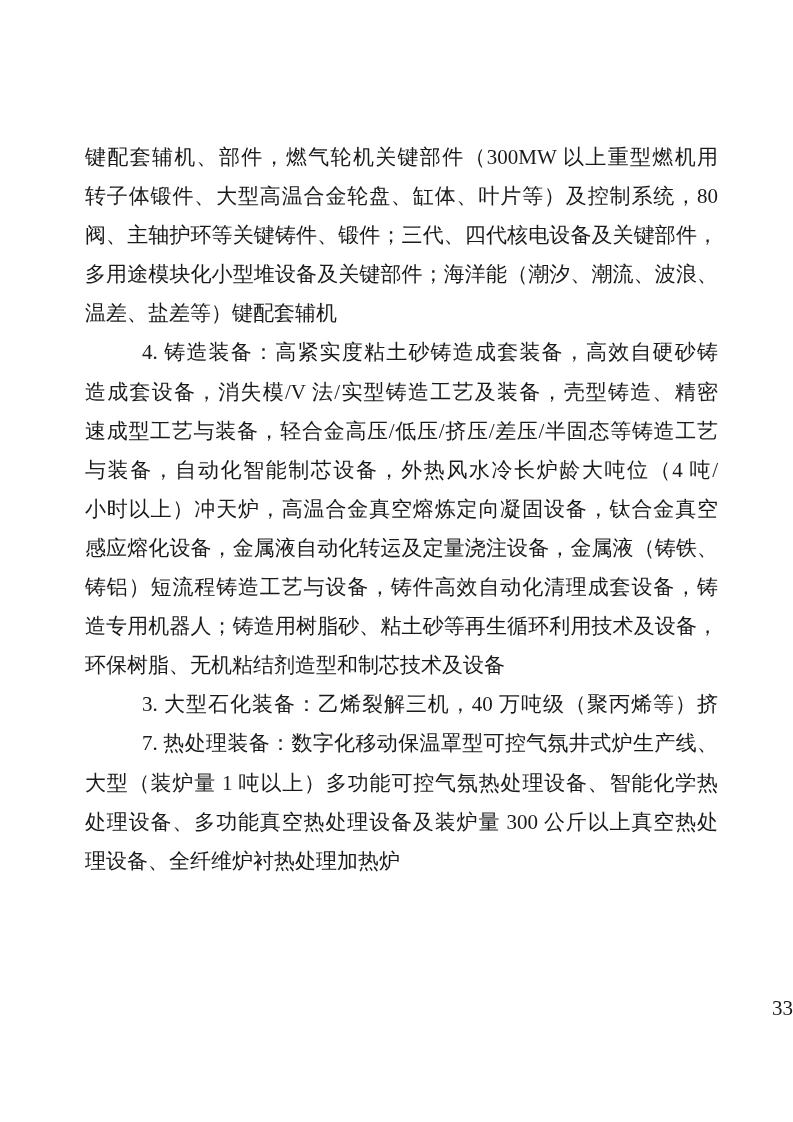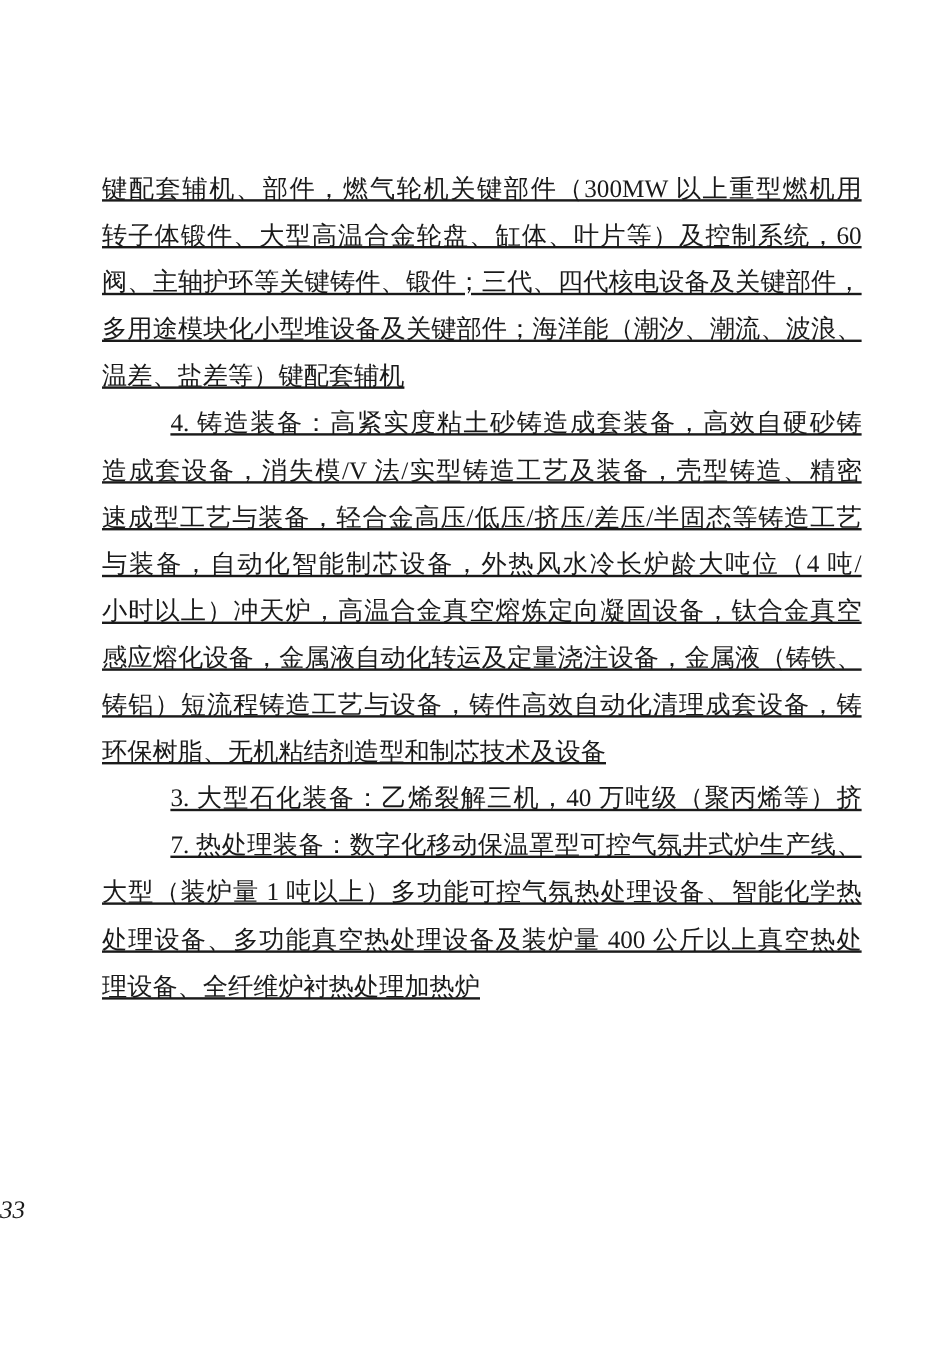--- a/index.html
+++ b/index.html
@@ -21,56 +21,55 @@
   }
   .line {
     font-size: 21px;
     line-height: 39.1px;
     height: 39.1px;
     white-space: nowrap;
     text-align: justify;
     text-align-last: justify;
     text-justify: inter-character;
     overflow: visible;
-    text-decoration: underline;
   }
   .line.indent { text-indent: 57px; }
   .line.para-end {
     text-align: left;
     text-align-last: left;
   }
   .page-number {
     position: absolute;
     top: 997px;
     left: 0;
     right: 0;
-    text-align: left;
+    text-align: right;
     font-size: 21px;
     line-height: 22px;
-    font-style: italic;
   }
 </style>
 </head>
 <body>
 
 <div class="page">
   <div class="text-block">
     <p class="line">键配套辅机、部件，燃气轮机关键部件（300MW 以上重型燃机用</p>
-    <p class="line">转子体锻件、大型高温合金轮盘、缸体、叶片等）及控制系统，60</p>
+    <p class="line">转子体锻件、大型高温合金轮盘、缸体、叶片等）及控制系统，80</p>
     <p class="line">阀、主轴护环等关键铸件、锻件；三代、四代核电设备及关键部件，</p>
     <p class="line">多用途模块化小型堆设备及关键部件；海洋能（潮汐、潮流、波浪、</p>
     <p class="line para-end">温差、盐差等）键配套辅机</p>
     <p class="line indent">4. 铸造装备：高紧实度粘土砂铸造成套装备，高效自硬砂铸</p>
     <p class="line">造成套设备，消失模/V 法/实型铸造工艺及装备，壳型铸造、精密</p>
     <p class="line">速成型工艺与装备，轻合金高压/低压/挤压/差压/半固态等铸造工艺</p>
     <p class="line">与装备，自动化智能制芯设备，外热风水冷长炉龄大吨位（4 吨/</p>
     <p class="line">小时以上）冲天炉，高温合金真空熔炼定向凝固设备，钛合金真空</p>
     <p class="line">感应熔化设备，金属液自动化转运及定量浇注设备，金属液（铸铁、</p>
     <p class="line">铸铝）短流程铸造工艺与设备，铸件高效自动化清理成套设备，铸</p>
+    <p class="line">造专用机器人；铸造用树脂砂、粘土砂等再生循环利用技术及设备，</p>
     <p class="line para-end">环保树脂、无机粘结剂造型和制芯技术及设备</p>
     <p class="line indent">3. 大型石化装备：乙烯裂解三机，40 万吨级（聚丙烯等）挤</p>
     <p class="line indent">7. 热处理装备：数字化移动保温罩型可控气氛井式炉生产线、</p>
     <p class="line">大型（装炉量 1 吨以上）多功能可控气氛热处理设备、智能化学热</p>
-    <p class="line">处理设备、多功能真空热处理设备及装炉量 400 公斤以上真空热处</p>
+    <p class="line">处理设备、多功能真空热处理设备及装炉量 300 公斤以上真空热处</p>
     <p class="line para-end">理设备、全纤维炉衬热处理加热炉</p>
   </div>
   <div class="page-number">33</div>
 </div>
 
 </body></html>

